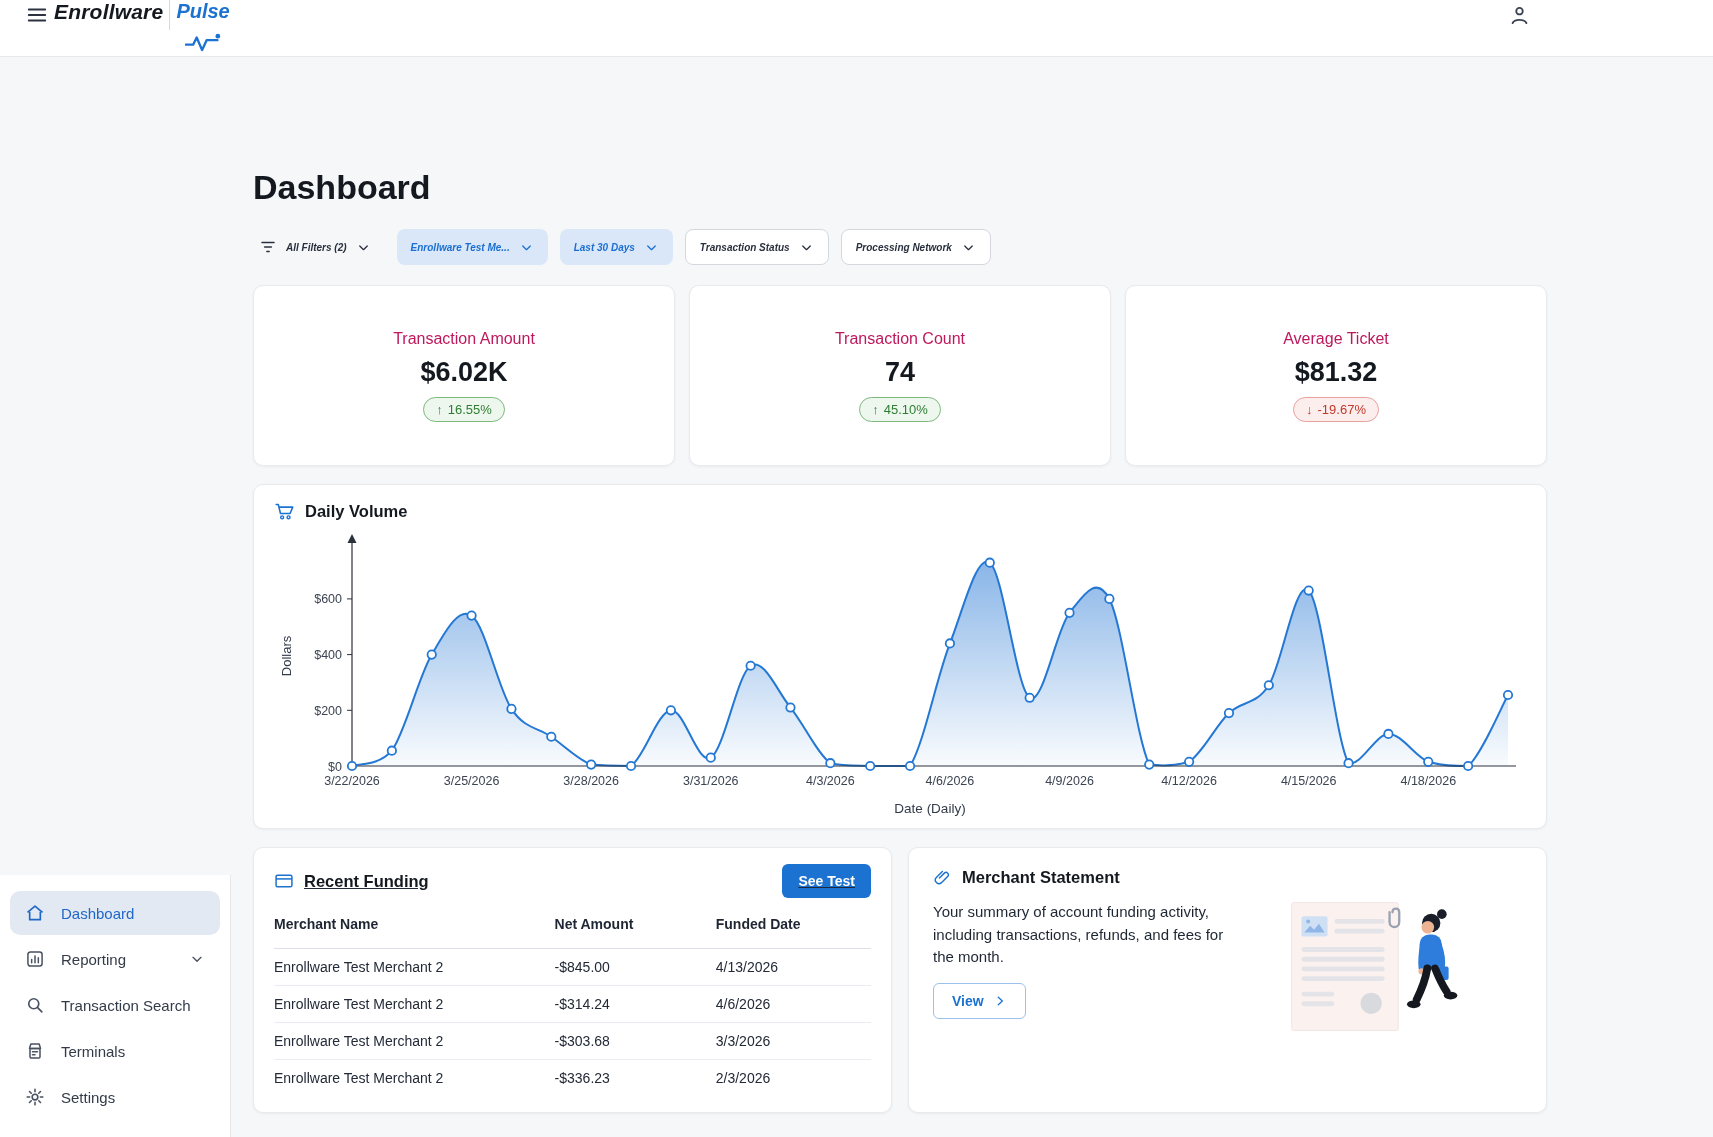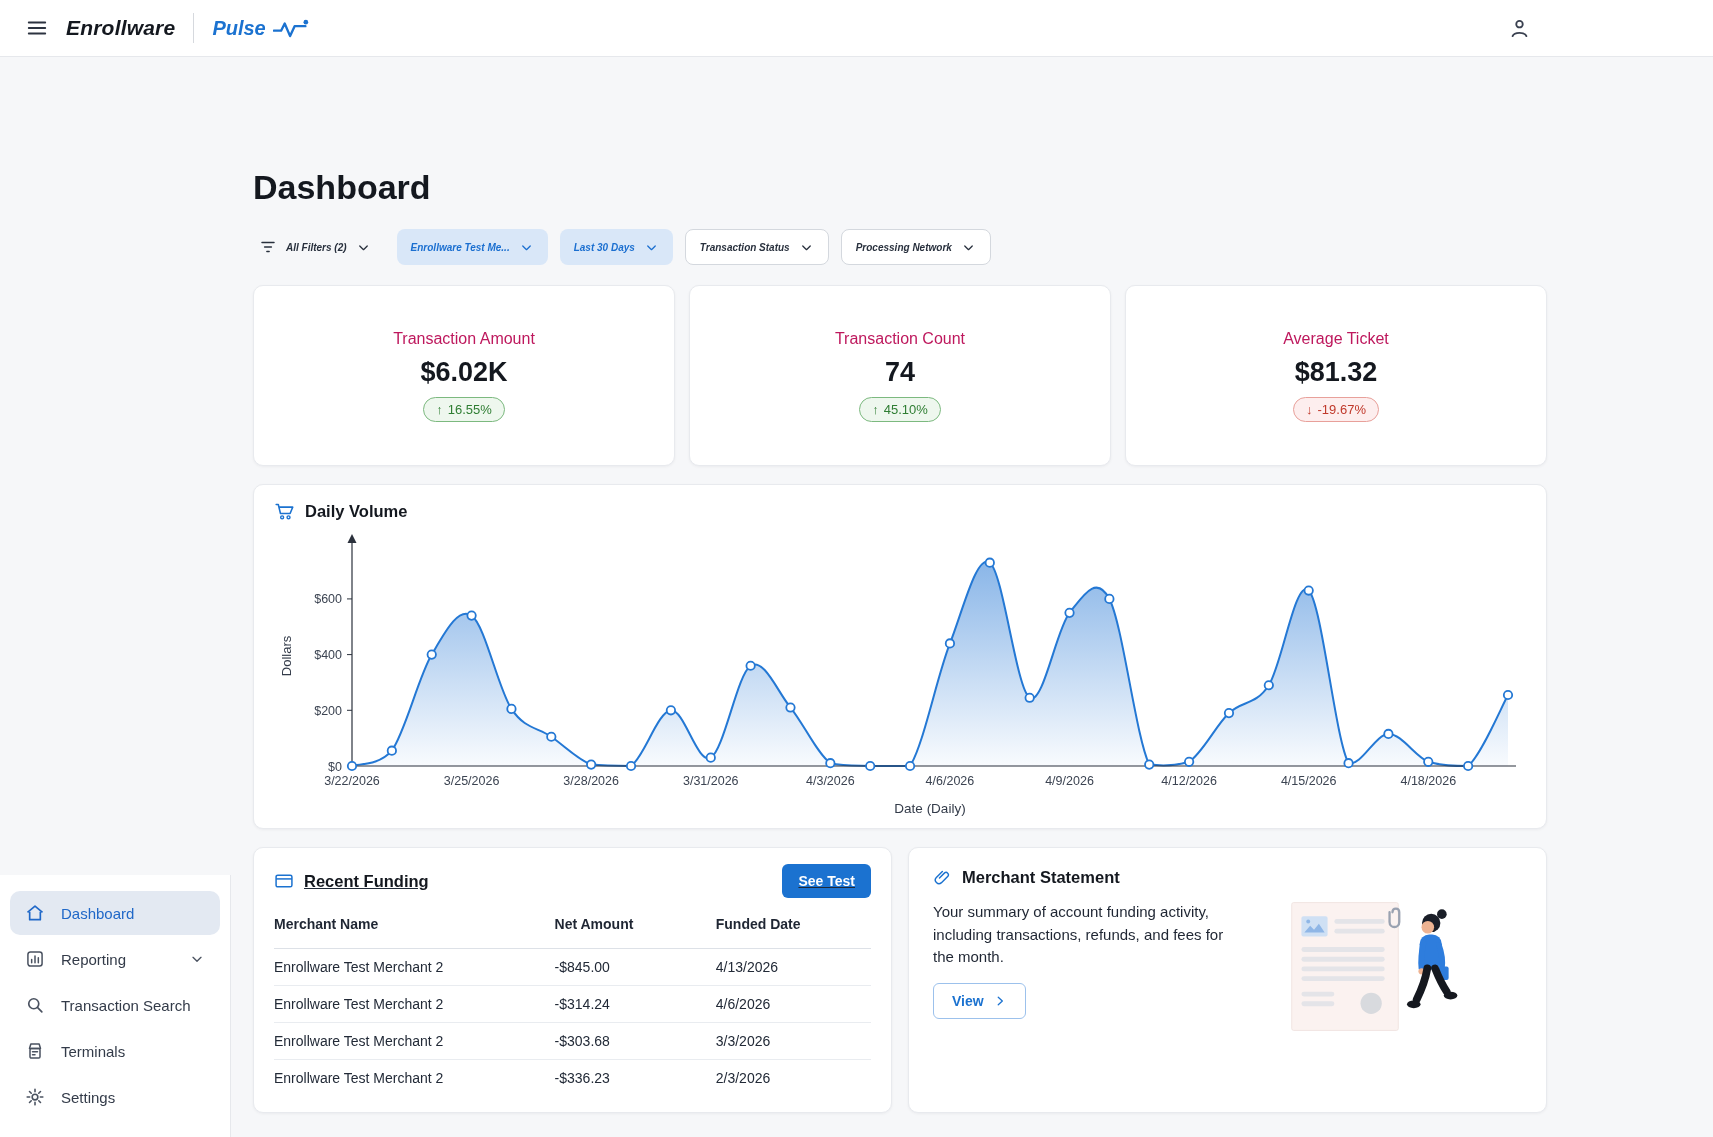--- a/index.html
+++ b/index.html
@@ -6,26 +6,26 @@
   html,body { width:1713px; height:1137px; }
   body {
     font-family:"Liberation Sans", sans-serif;
     background:#f6f7f9;
     color:#1f2937;
     overflow:hidden;
   }
   
   .topbar {
     height:57px; background:#fff; border-bottom:1px solid #e6e8ec;
-    display:flex; align-items:center; padding:0 178px 0 22px; gap:14px;
+    display:flex; align-items:flex-start; padding:0 178px 0 22px; gap:2px;
   }
   .icon-btn { background:none; border:none; cursor:pointer; display:flex; align-items:center; padding:4px; }
   .brand { font-weight:800; font-style:italic; font-size:21px; color:#14181f; letter-spacing:.2px; }
   .brand-divider { width:1px; height:30px; background:#d6d9de; margin:0 4px; }
-  .pulse-logo { display:flex; align-items:center; gap:7px; color:#1b72d0; font-weight:800; font-style:italic; font-size:20px; }
+  .pulse-logo { display:flex; align-items:center; gap:7px; color:#1b72d0; font-weight:800; font-style:italic; font-size:20px;flex-direction:column; }
   .topbar-spacer { flex:1; }
 
   
   .layout { display:flex; height:1080px;align-items:flex-end; }
   .sidebar { width:231px; background:#fff; border-right:1px solid #e6e8ec; padding:16px 10px; flex-shrink:0; }
   .nav-item {
     display:flex; align-items:center; gap:16px; height:44px; padding:0 15px;
     border-radius:10px; font-size:15px; color:#333b49; margin-bottom:2px; cursor:pointer;
   }
   .nav-item .nav-ic { display:flex; align-items:center; color:#4a5260; }

